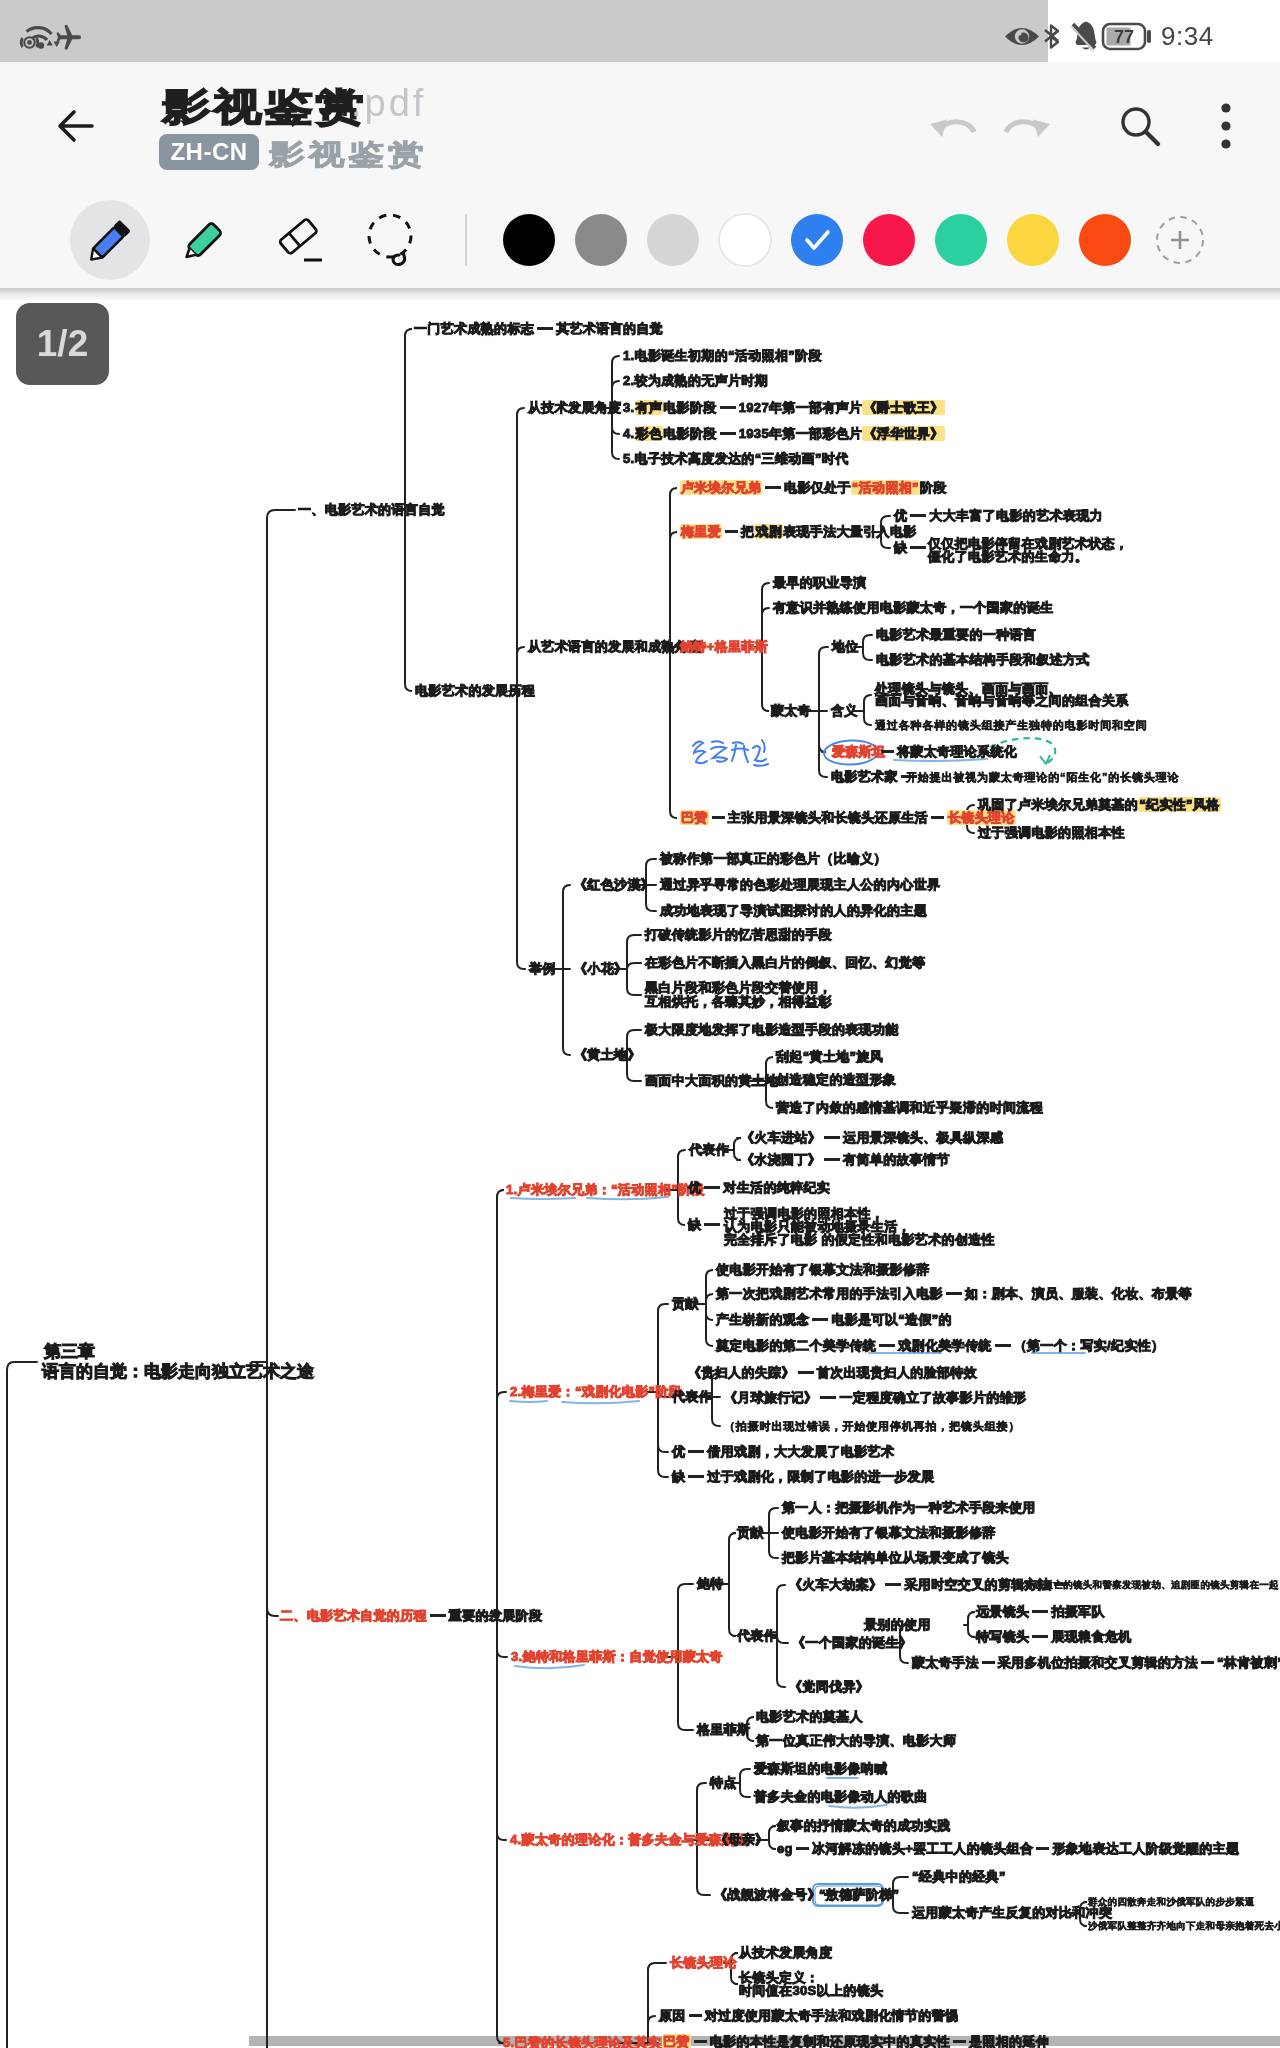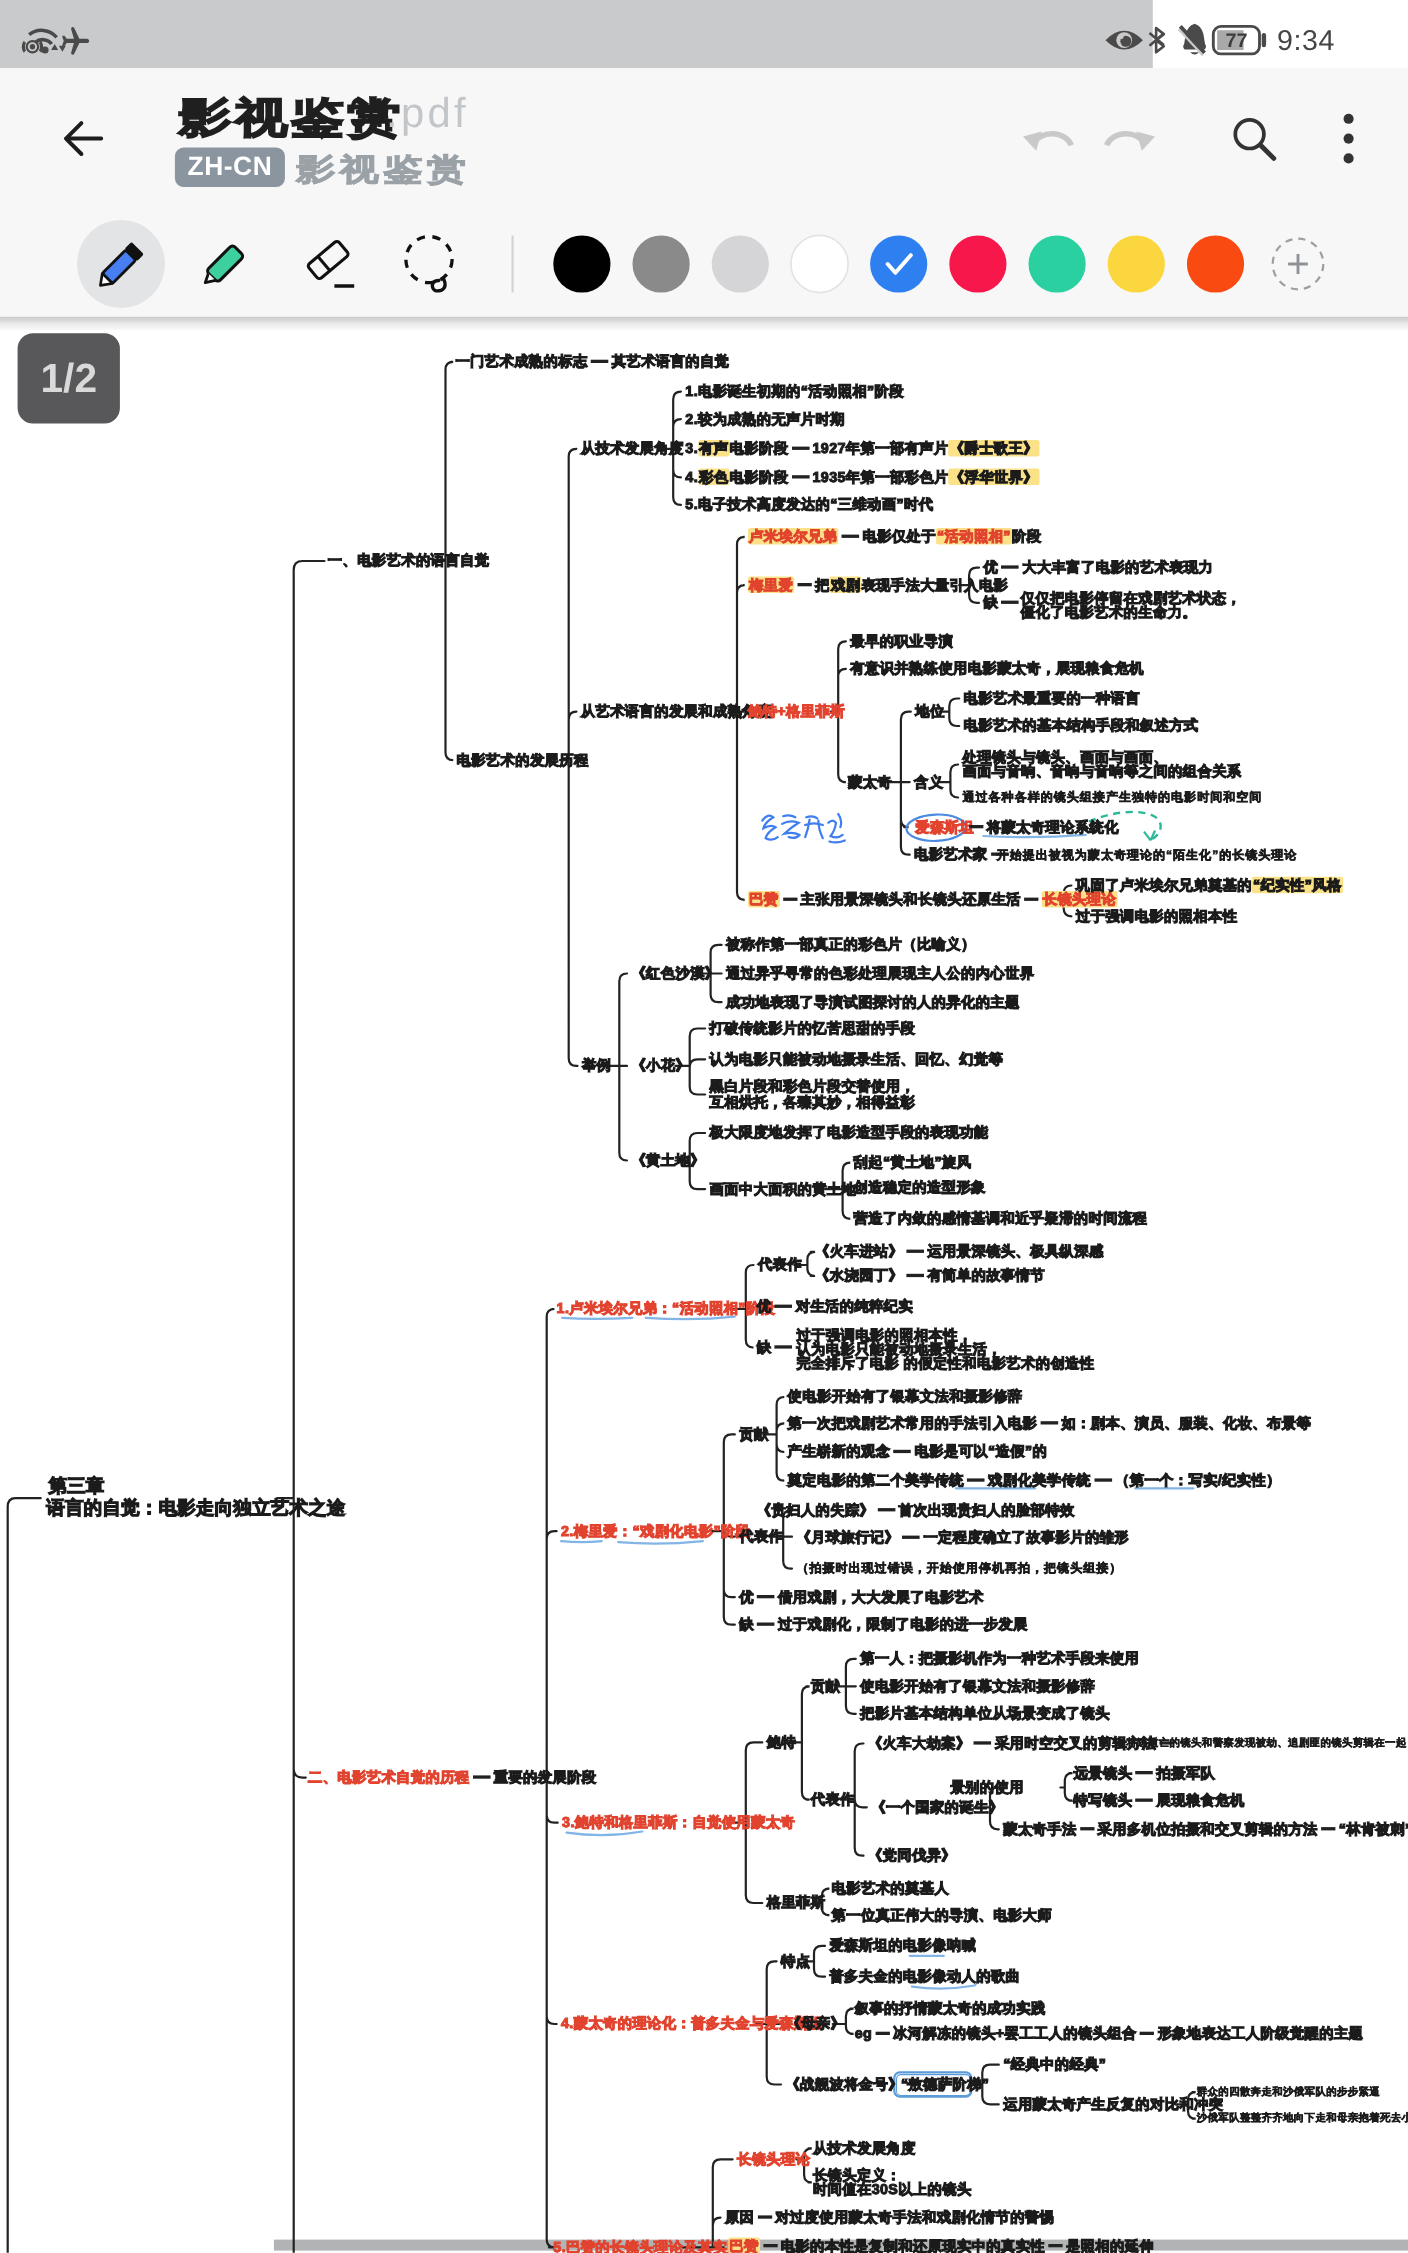--- a/index.html
+++ b/index.html
@@ -163,21 +163,21 @@
 <div class="l" style="left:623px;top:459px">5.电子技术高度发达的“三维动画”时代</div>
 <div class="l" style="left:528px;top:647px">从艺术语言的发展和成熟角度</div>
 <div class="l" style="left:680px;top:488px"><span class="h r">卢米埃尔兄弟</span><i style="width:16px"></i>电影仅处于<span class="h r">“活动照相”</span>阶段</div>
 <div class="l" style="left:680px;top:532px"><span class="h r">梅里爱</span><i style="width:13px"></i>把<span class="h">戏剧</span>表现手法大量引入电影</div>
 <div class="l" style="left:894px;top:516px">优<i style="width:16px"></i>大大丰富了电影的艺术表现力</div>
 <div class="l" style="left:894px;top:548px">缺<i style="width:16px"></i></div>
 <div class="l" style="left:928px;top:544px">仅仅把电影停留在戏剧艺术状态，</div>
 <div class="l" style="left:928px;top:557px">僵化了电影艺术的生命力。</div>
 <div class="l" style="left:680px;top:647px"><span class="r">鲍特+格里菲斯</span></div>
 <div class="l" style="left:773px;top:583px">最早的职业导演</div>
-<div class="l" style="left:773px;top:608px">有意识并熟练使用电影蒙太奇，展现粮食危机</div>
+<div class="l" style="left:773px;top:608px">有意识并熟练使用电影蒙太奇，一个国家的诞生</div>
 <div class="l" style="left:771px;top:711px">蒙太奇</div>
 <div class="l" style="left:832px;top:647px">地位</div>
 <div class="l" style="left:876px;top:635px">电影艺术最重要的一种语言</div>
 <div class="l" style="left:876px;top:660px">电影艺术的基本结构手段和叙述方式</div>
 <div class="l" style="left:831px;top:711px">含义</div>
 <div class="l" style="left:875px;top:689px">处理镜头与镜头、画面与画面、</div>
 <div class="l" style="left:875px;top:701px">画面与音响、音响与音响等之间的组合关系</div>
 <div class="l l11" style="left:875px;top:725px">通过各种各样的镜头组接产生独特的电影时间和空间</div>
 <div class="l" style="left:832px;top:752px"><span class="r">爱森斯坦</span></div>
 <div class="l" style="left:878px;top:752px"><i style="width:13px"></i>将蒙太奇理论系统化</div>
@@ -186,21 +186,21 @@
 <div class="l" style="left:680px;top:818px"><span class="h r">巴赞</span><i style="width:13px"></i>主张用景深镜头和长镜头还原生活<i style="width:13px"></i><span class="h r">长镜头理论</span></div>
 <div class="l" style="left:978px;top:805px">巩固了卢米埃尔兄弟奠基的<span class="h">“纪实性”风格</span></div>
 <div class="l" style="left:978px;top:833px">过于强调电影的照相本性</div>
 <div class="l" style="left:529px;top:969px">举例</div>
 <div class="l" style="left:574px;top:885px">《红色沙漠》</div>
 <div class="l" style="left:660px;top:859px">被称作第一部真正的彩色片（比喻义）</div>
 <div class="l" style="left:660px;top:885px">通过异乎寻常的色彩处理展现主人公的内心世界</div>
 <div class="l" style="left:660px;top:911px">成功地表现了导演试图探讨的人的异化的主题</div>
 <div class="l" style="left:574px;top:969px">《小花》</div>
 <div class="l" style="left:645px;top:935px">打破传统影片的忆苦思甜的手段</div>
-<div class="l" style="left:645px;top:963px">认为电影只能被动地摄录生活、回忆、幻觉等</div>
+<div class="l" style="left:645px;top:963px">在彩色片不断插入黑白片的倒叙、回忆、幻觉等</div>
 <div class="l" style="left:645px;top:988px">黑白片段和彩色片段交替使用，</div>
 <div class="l" style="left:645px;top:1002px">互相烘托，各臻其妙，相得益彰</div>
 <div class="l" style="left:574px;top:1055px">《黄土地》</div>
 <div class="l" style="left:645px;top:1030px">极大限度地发挥了电影造型手段的表现功能</div>
 <div class="l" style="left:645px;top:1081px">画面中大面积的黄土地</div>
 <div class="l" style="left:776px;top:1057px">刮起“黄土地”旋风</div>
 <div class="l" style="left:776px;top:1080px">创造稳定的造型形象</div>
 <div class="l" style="left:776px;top:1108px">营造了内敛的感情基调和近乎疑滞的时间流程</div>
 <div class="l" style="left:280px;top:1616px"><span class="r">二、电影艺术自觉的历程</span><i style="width:16px"></i>重要的发展阶段</div>
 <div class="l" style="left:506px;top:1190px"><span class="r">1.卢米埃尔兄弟：“活动照相”阶段</span></div>

